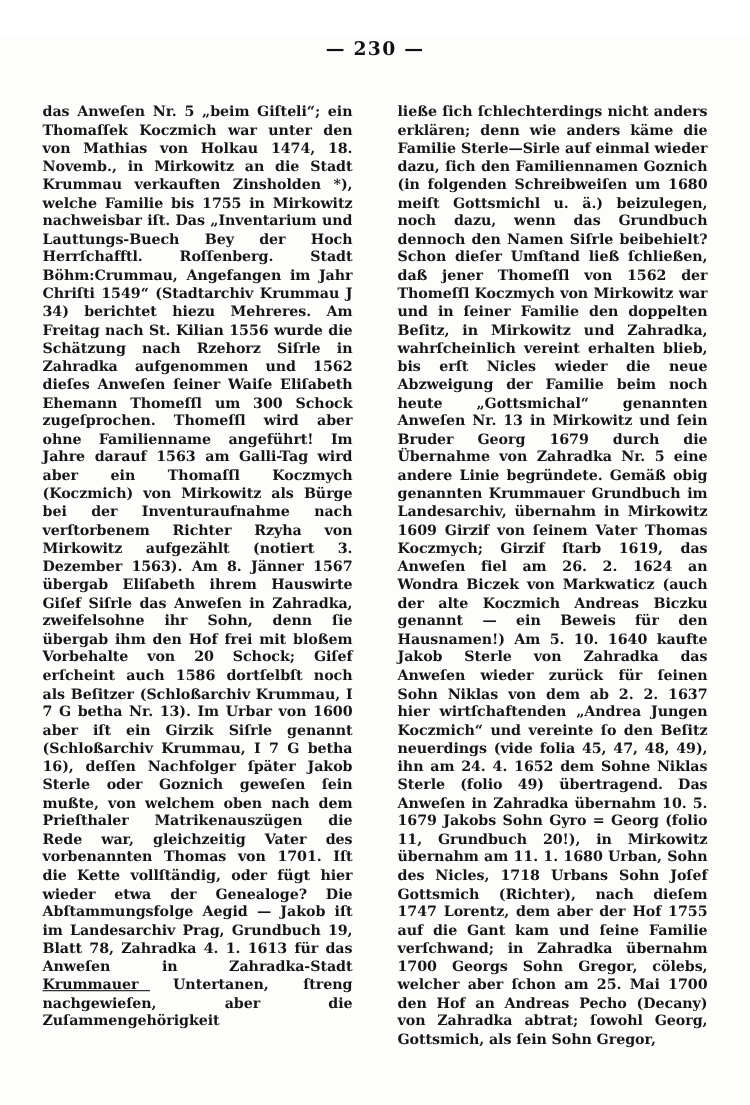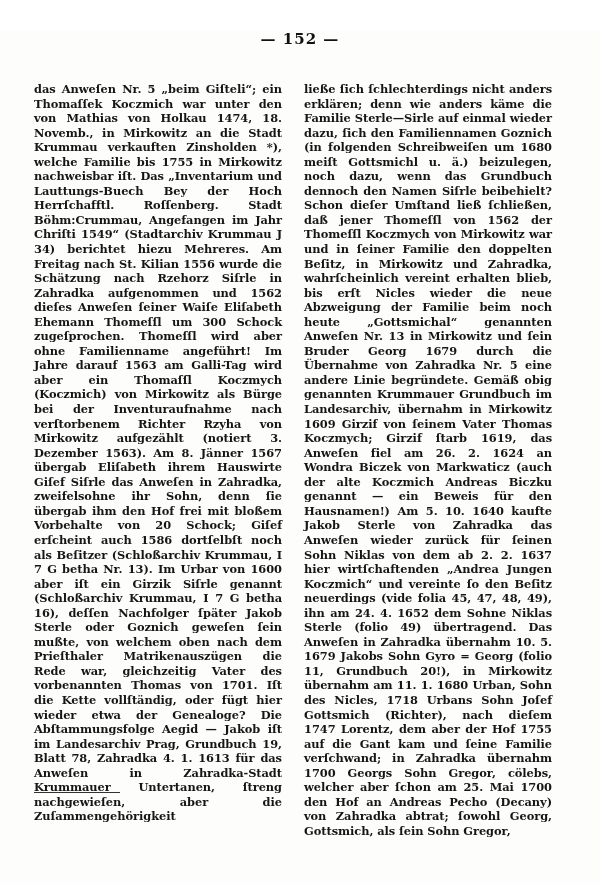--- a/index.html
+++ b/index.html
@@ -28,21 +28,21 @@
     font-size: 15px;
     letter-spacing: 1px;
     font-weight: bold;
     margin-top: 30px;
     color: #111;
     font-family: "DejaVu Serif", serif;
   }
   .columns {
     display: flex;
     flex-direction: row;
-    justify-content: flex-start;
+    justify-content: space-between;
     margin: 34px 34px 0 34px;
     gap: 22px;
   }
   .column {
     width: 248px;
     box-sizing: border-box;
   }
   .col-text p {
     margin: 0;
     font-size: 11.4px;
@@ -74,21 +74,21 @@
     font-weight: 600;
     color: #161616;
     letter-spacing: -0.05px;
   }
 </style>
 </head>
 <body>
 
 <div class="page">
 
-  <div class="page-number">— 152 —</div>
+  <div class="page-number">— 230 —</div>
 
   <div class="columns">
 
     <div class="column">
       <div class="col-text col-left-body">
         <p>das Anweſen Nr. 5 „beim Giſteli“; ein Thomaſſek Koczmich war unter den von Mathias von Holkau 1474, 18. Novemb., in Mirkowitz an die Stadt Krummau verkauften Zinsholden *), welche Familie bis 1755 in Mirkowitz nachweisbar iſt. Das „Inventarium und Lauttungs-Buech Bey der Hoch Herrſchafftl. Roſſenberg. Stadt Böhm:Crummau, Angefangen im Jahr Chriſti 1549“ (Stadtarchiv Krummau J 34) berichtet hiezu Mehreres. Am Freitag nach St. Kilian 1556 wurde die Schätzung nach Rzehorz Siſrle in Zahradka aufgenommen und 1562 dieſes Anweſen ſeiner Waiſe Eliſabeth Ehemann Thomeſſl um 300 Schock zugeſprochen. Thomeſſl wird aber ohne Familienname angeführt! Im Jahre darauf 1563 am Galli-Tag wird aber ein Thomaſſl Koczmych (Koczmich) von Mirkowitz als Bürge bei der Inventurauf­nahme nach verſtorbenem Richter Rzyha von Mirkowitz aufgezählt (notiert 3. Dezember 1563). Am 8. Jänner 1567 übergab Eliſabeth ihrem Hauswirte Giſef Siſrle das Anweſen in Zahradka, zweifelsohne ihr Sohn, denn ſie übergab ihm den Hof frei mit bloßem Vorbehalte von 20 Schock; Giſef erſcheint auch 1586 dortſelbſt noch als Beſitzer (Schloßarchiv Krummau, I 7 G betha Nr. 13). Im Urbar von 1600 aber iſt ein Girzik Siſrle genannt (Schloßarchiv Krummau, I 7 G betha 16), deſſen Nachfolger ſpäter Jakob Sterle oder Goznich geweſen ſein mußte, von welchem oben nach dem Prieſthaler Matrikenauszügen die Rede war, gleichzeitig Vater des vorbenannten Thomas von 1701. Iſt die Kette vollſtändig, oder fügt hier wieder etwa der Genealoge? Die Abſtammungsfolge Aegid — Jakob iſt im Landesarchiv Prag, Grundbuch 19, Blatt 78, Zahradka 4. 1. 1613 für das Anweſen in Zahradka-Stadt Krummauer Untertanen, ſtreng nachgewieſen, aber die Zuſammengehörigkeit</p>
       </div>
       <hr class="footnote-rule">
     </div>
 

